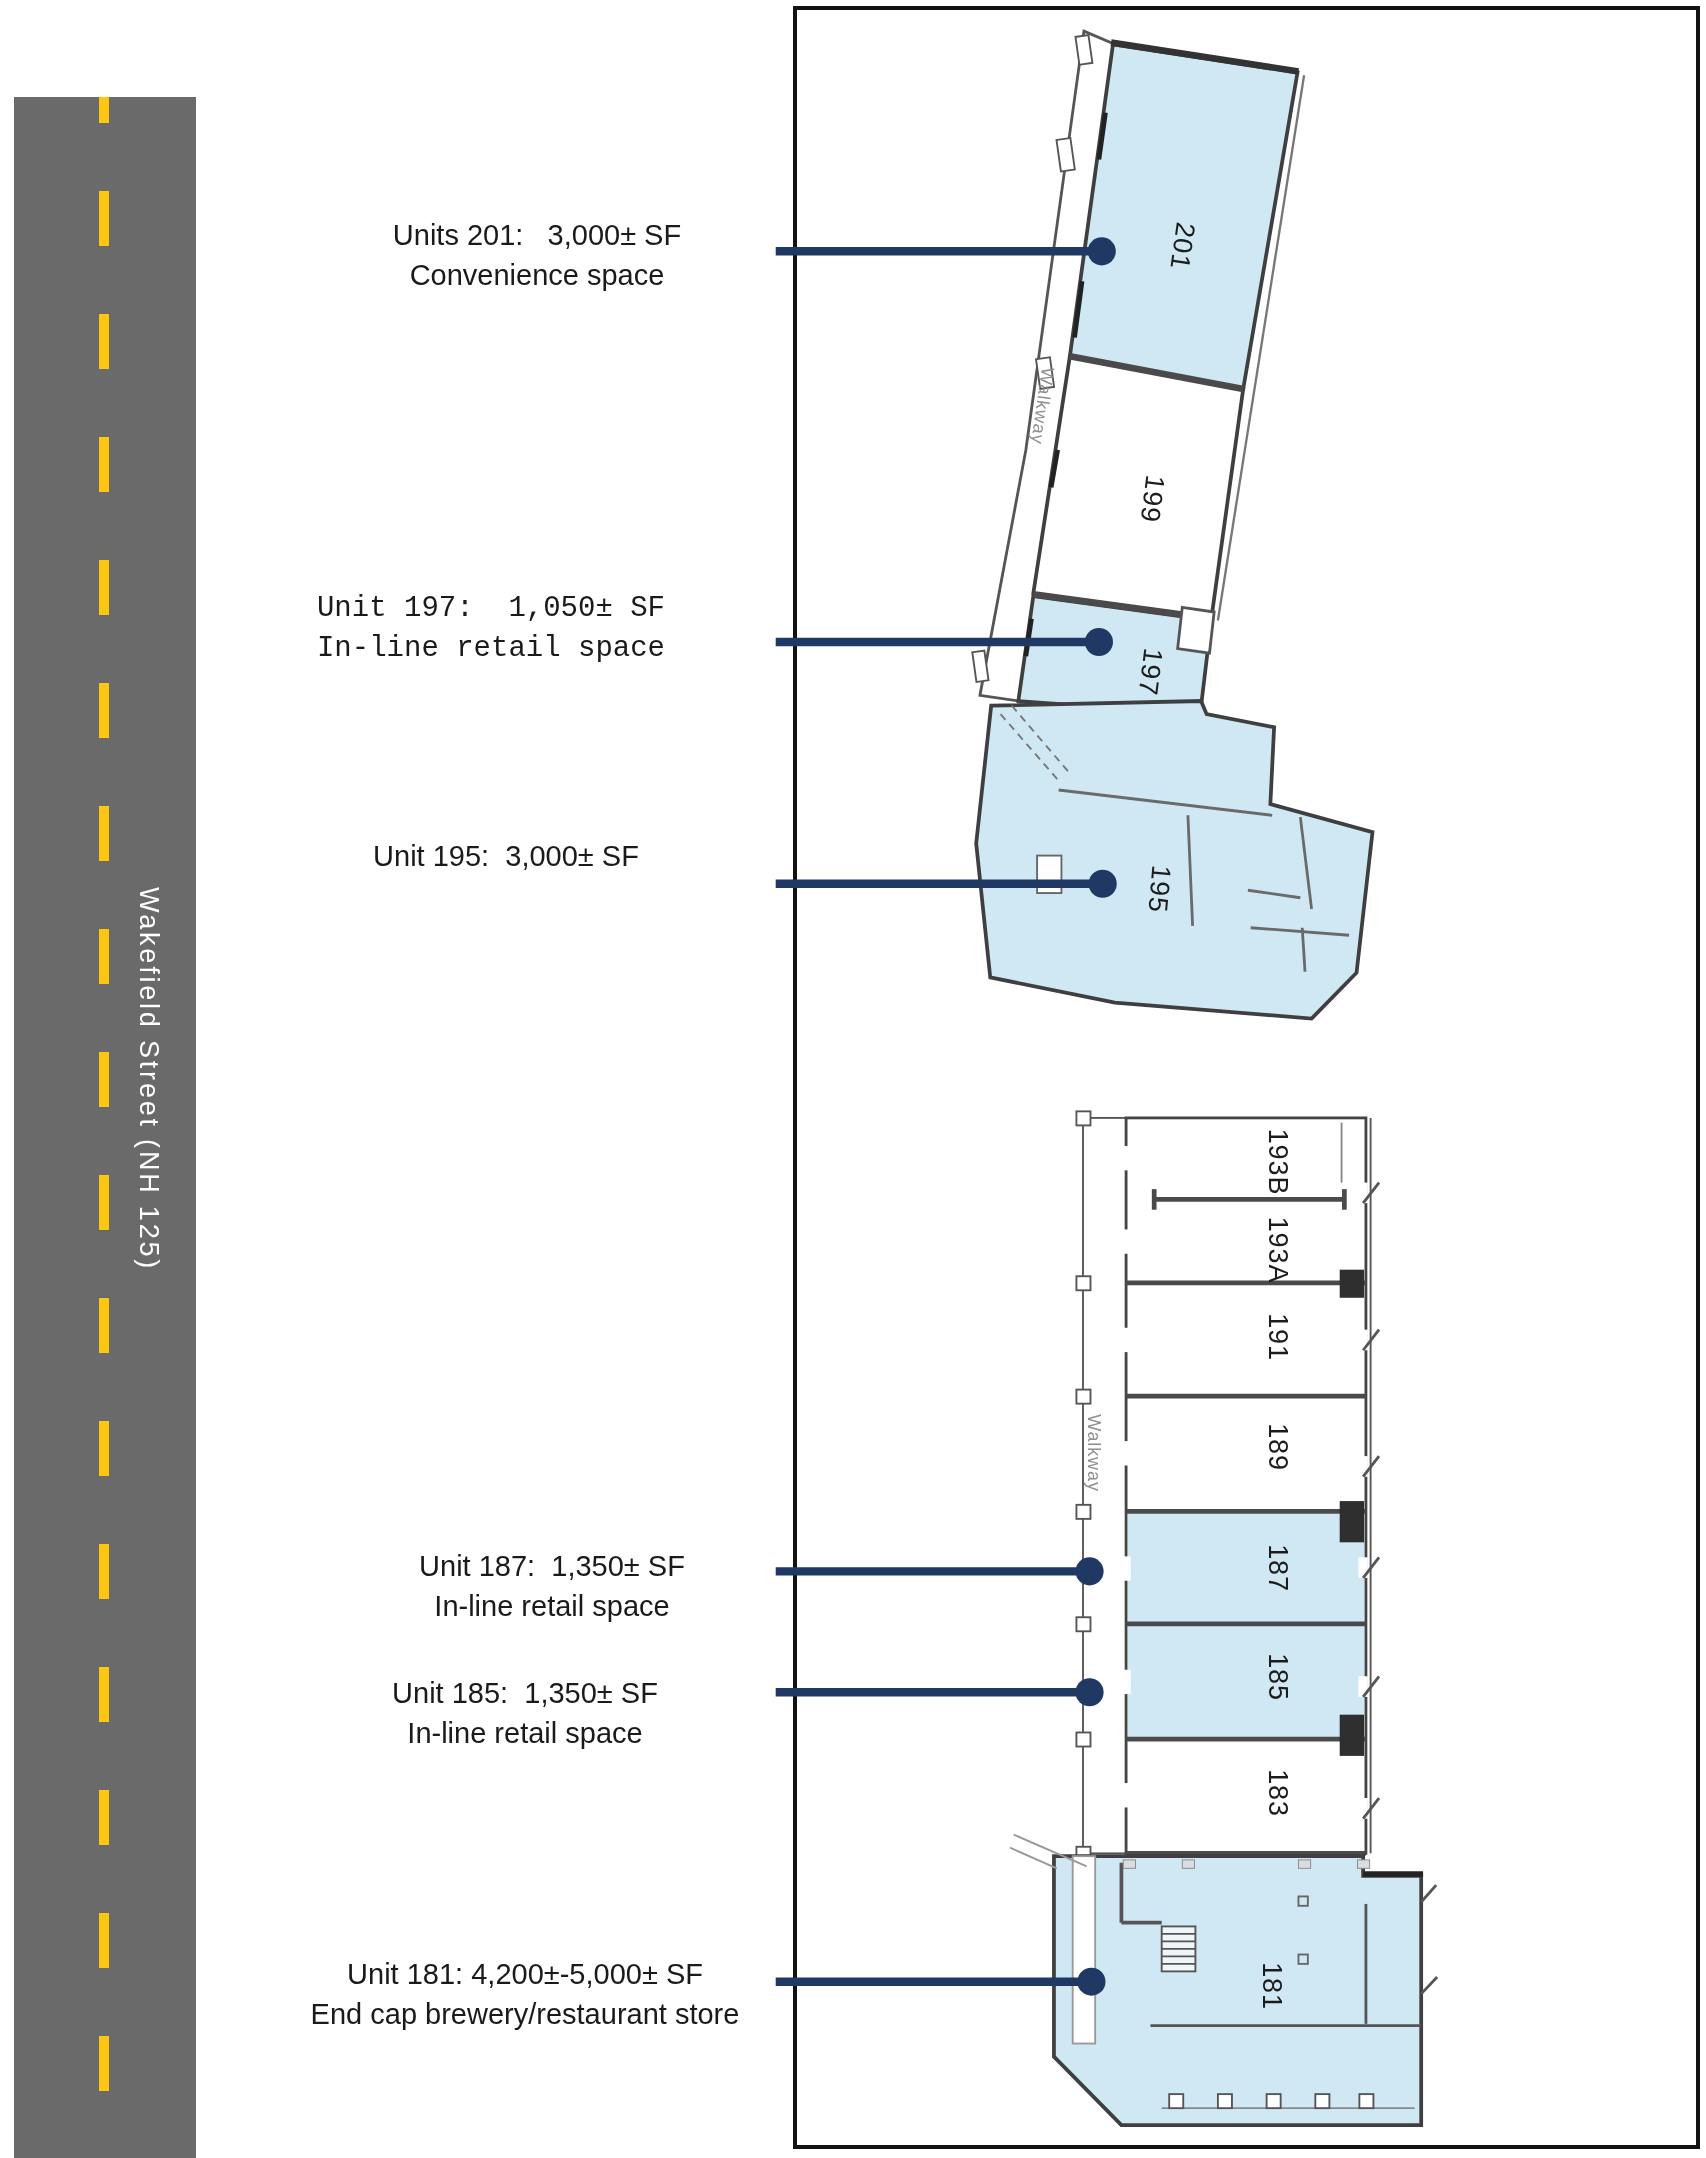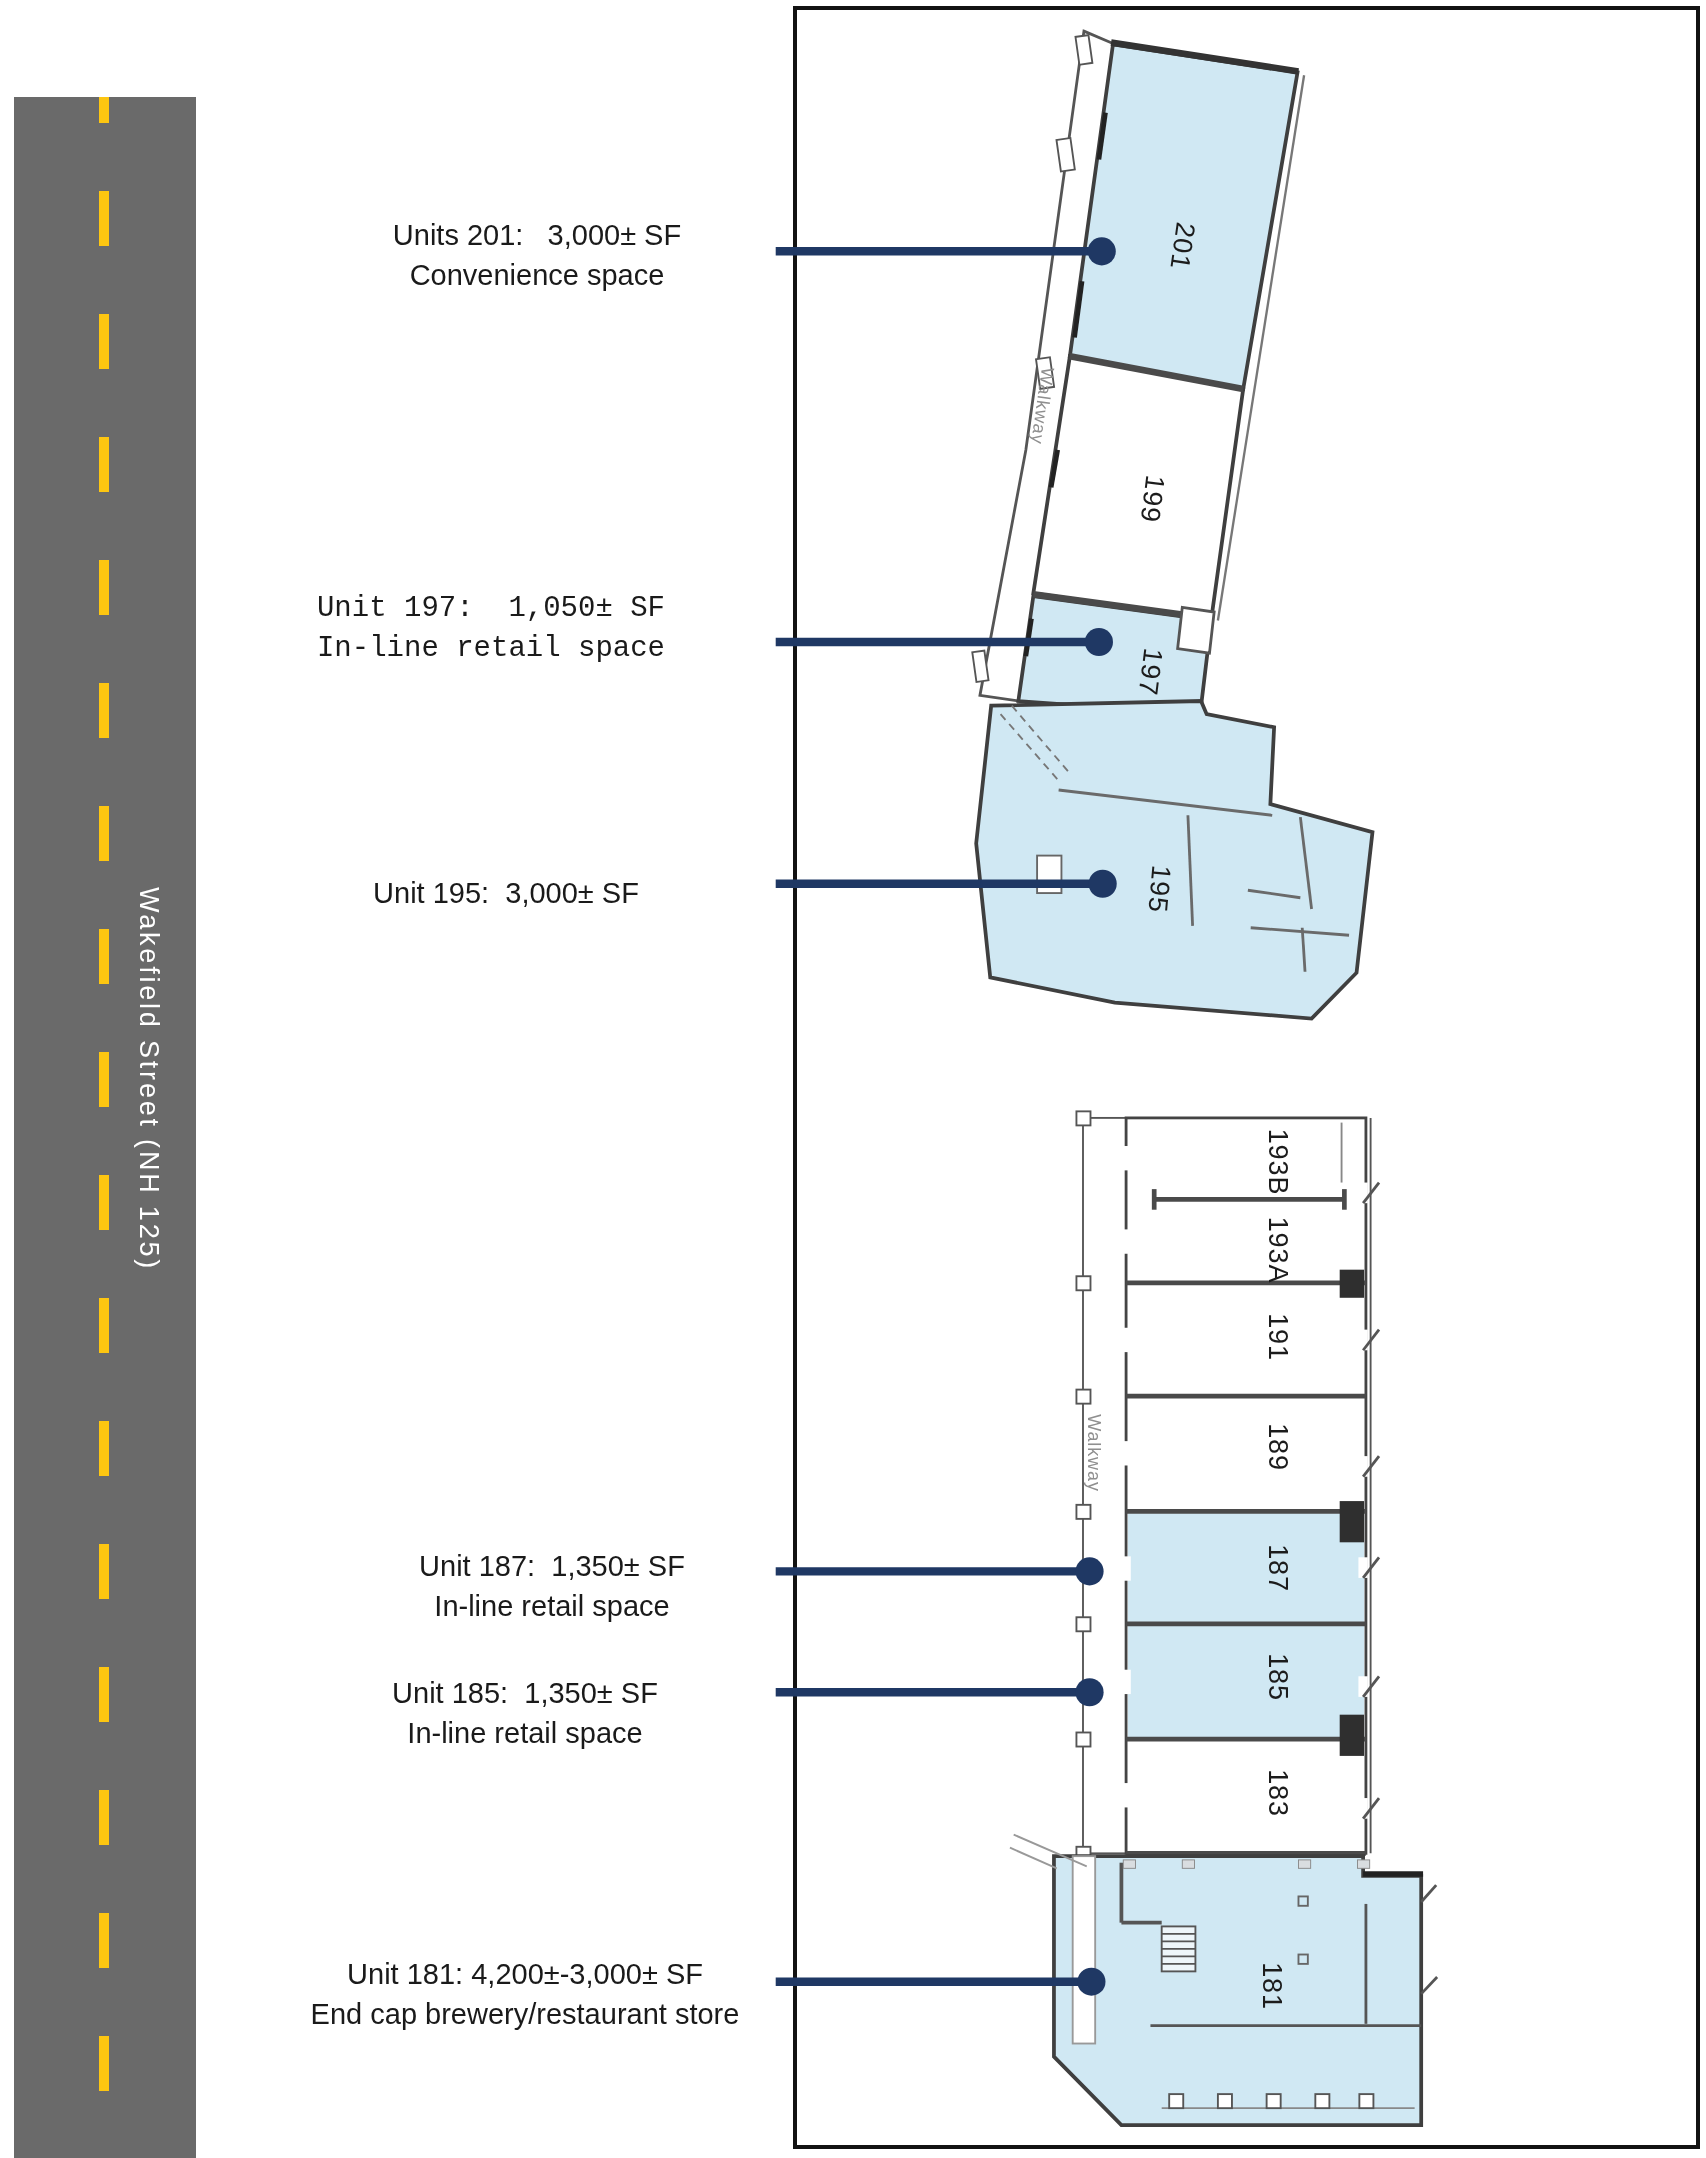--- a/index.html
+++ b/index.html
@@ -220,28 +220,28 @@
 <div class="walkway-label" style="left:1093px;top:1453px;transform:translate(-50%,-50%) rotate(90deg);">Walkway</div>
 
 <div class="callout" style="left:537px;top:215px;text-align:center;">
   <div>Units 201:&nbsp;&nbsp; 3,000± SF</div>
   <div>Convenience space</div>
 </div>
 <div class="callout" style="left:491px;top:589px;font-family:Liberation Mono, monospace;">
   <div>Unit 197:&nbsp; 1,050± SF</div>
   <div>In-line retail space</div>
 </div>
-<div class="callout" style="left:506px;top:873px;text-align:right;">
+<div class="callout" style="left:506px;top:836px;text-align:right;">
   <div>Unit 195:&nbsp; 3,000± SF</div>
 </div>
 <div class="callout" style="left:552px;top:1546px;">
   <div>Unit 187:&nbsp; 1,350± SF</div>
   <div>In-line retail space</div>
 </div>
 <div class="callout" style="left:525px;top:1673px;">
   <div>Unit 185:&nbsp; 1,350± SF</div>
   <div>In-line retail space</div>
 </div>
 <div class="callout" style="left:525px;top:1954px;">
-  <div>Unit 181: 4,200±-3,000± SF</div>
+  <div>Unit 181: 4,200±-5,000± SF</div>
   <div>End cap brewery/restaurant store</div>
 </div>
 
 
 </body></html>

